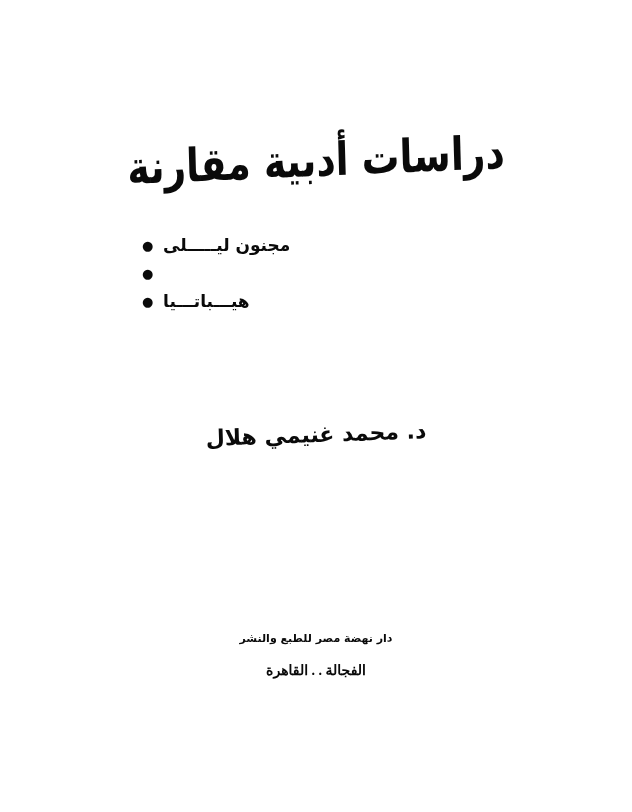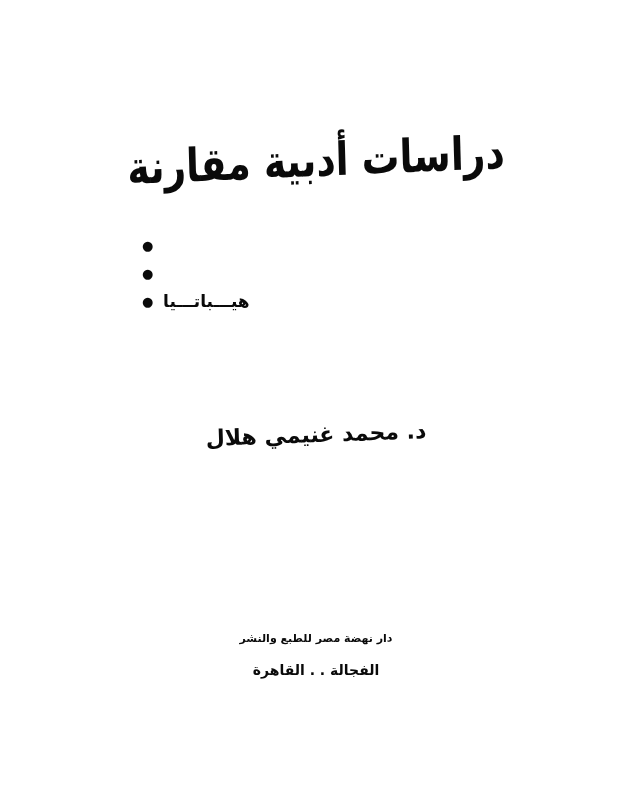--- a/index.html
+++ b/index.html
@@ -91,32 +91,34 @@
   .location {
     position: absolute;
     top: 662px;
     left: 0;
     width: 632px;
     text-align: center;
     direction: rtl;
     font-size: 14px;
     font-weight: bold;
     white-space: nowrap;
+    font-family: Liberation Serif, serif;
   }
 </style>
 </head>
 <body>
 
 <div class="page">
 
   <h1 class="book-title">دراسات أدبية مقارنة</h1>
 
   <ul class="works">
     <li class="work-row">
       <span class="bullet">●</span>
+      <span class="work-label">مجنون ليـــــلى</span>
     </li>
     <li class="work-row">
       <span class="bullet">●</span>
     </li>
     <li class="work-row">
       <span class="bullet">●</span>
       <span class="work-label">هيـــباتـــيا</span>
     </li>
   </ul>
 

